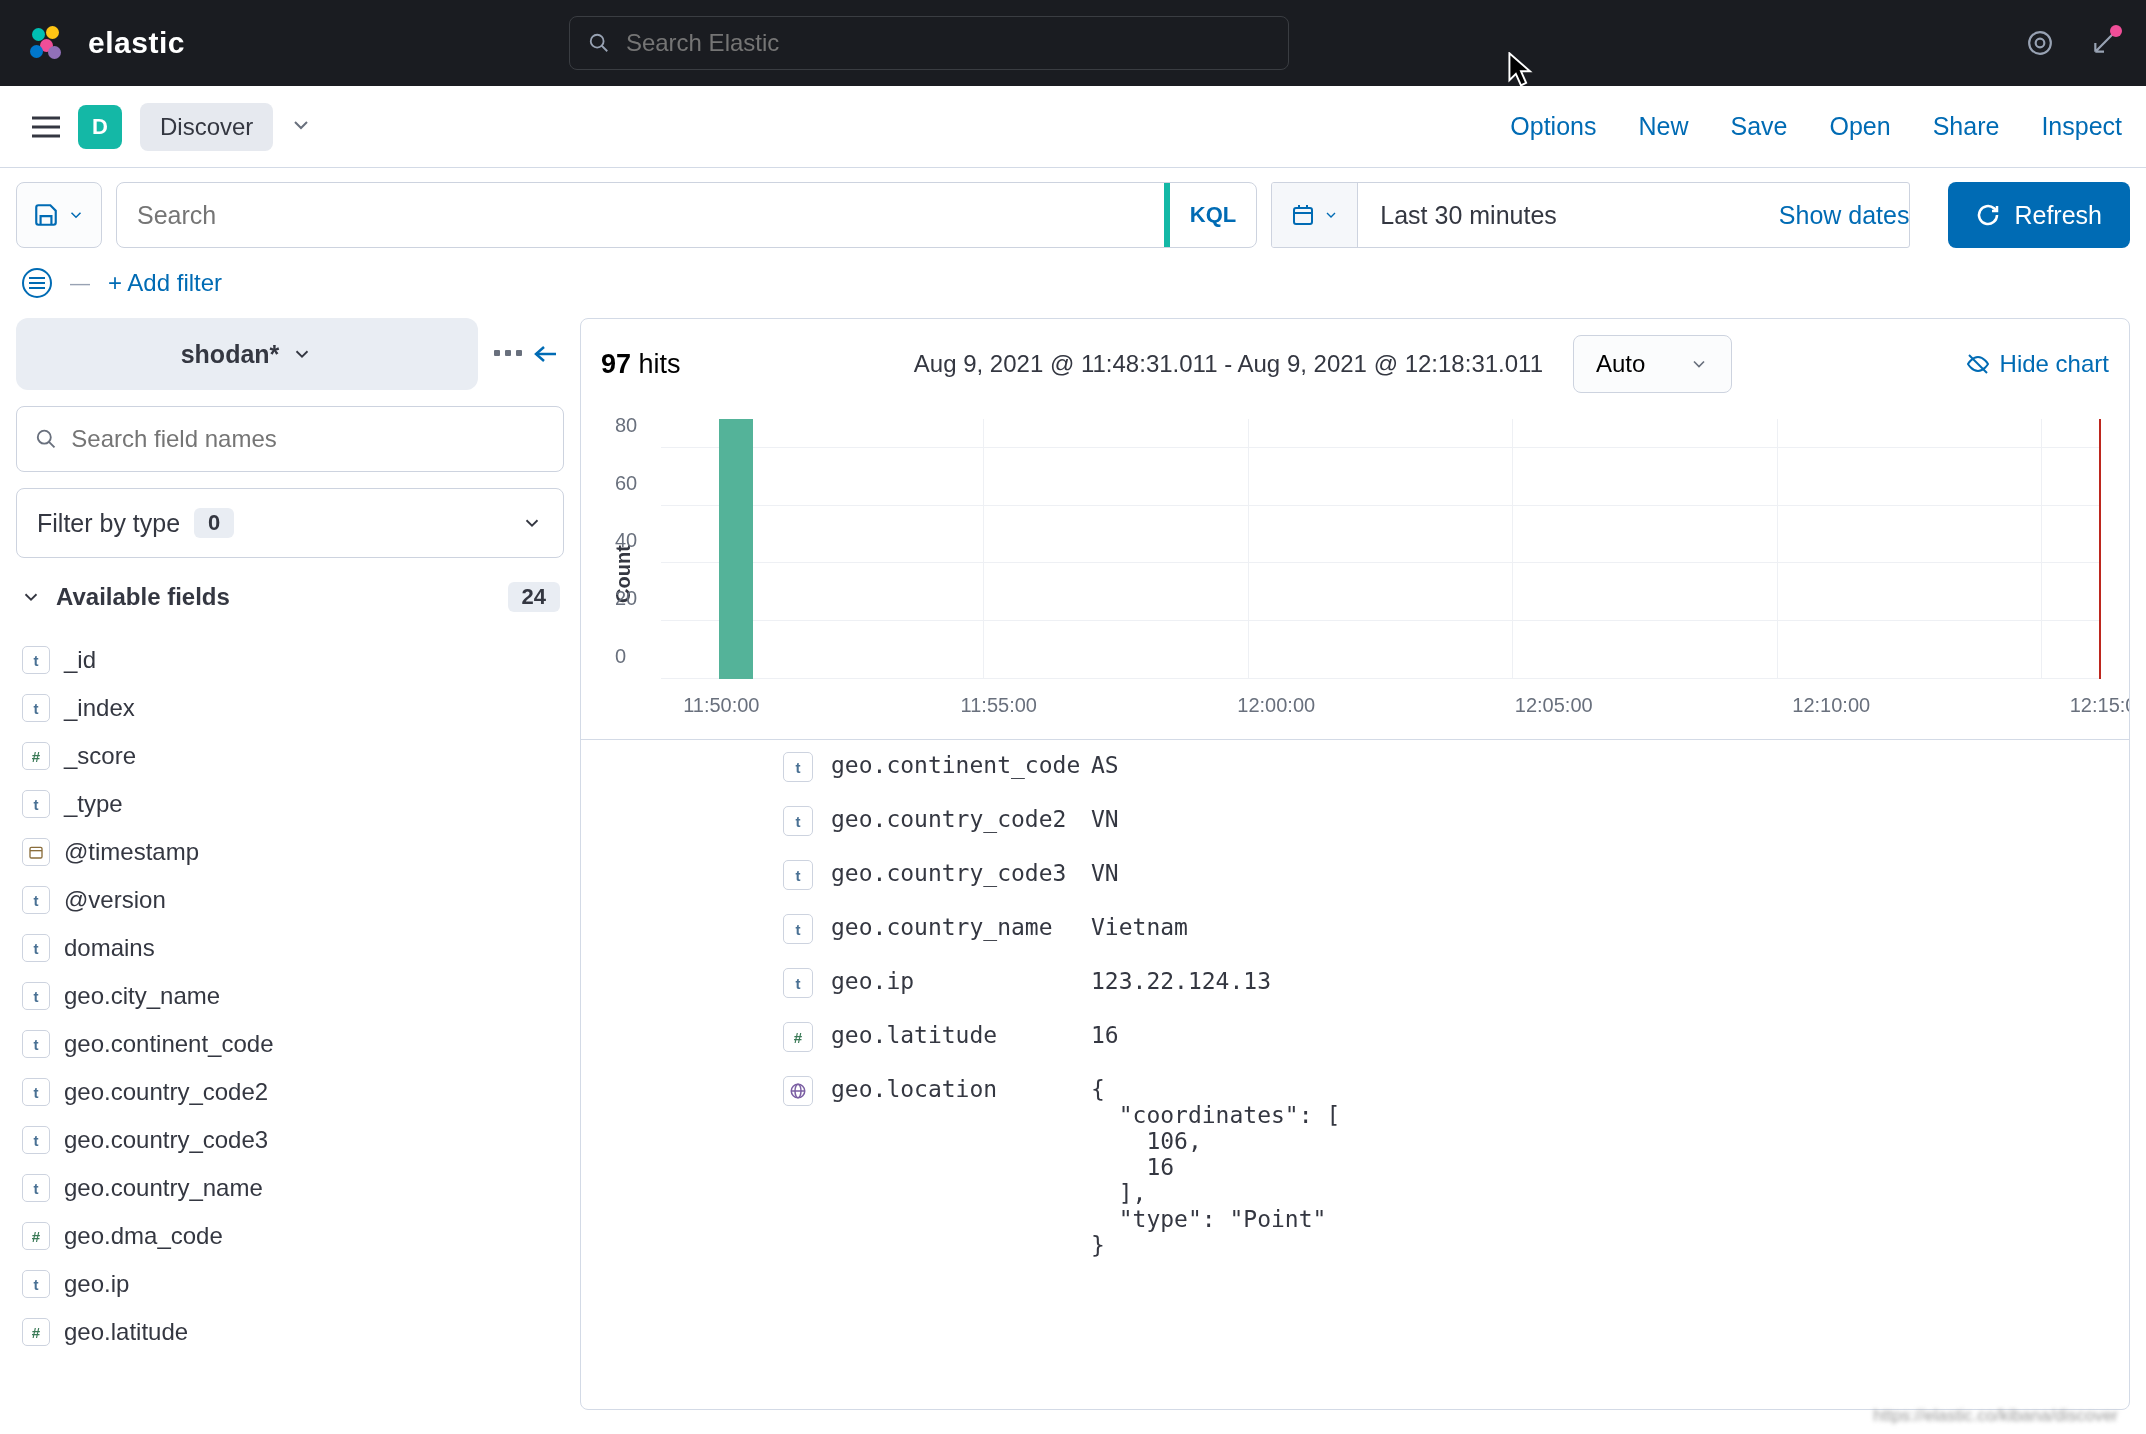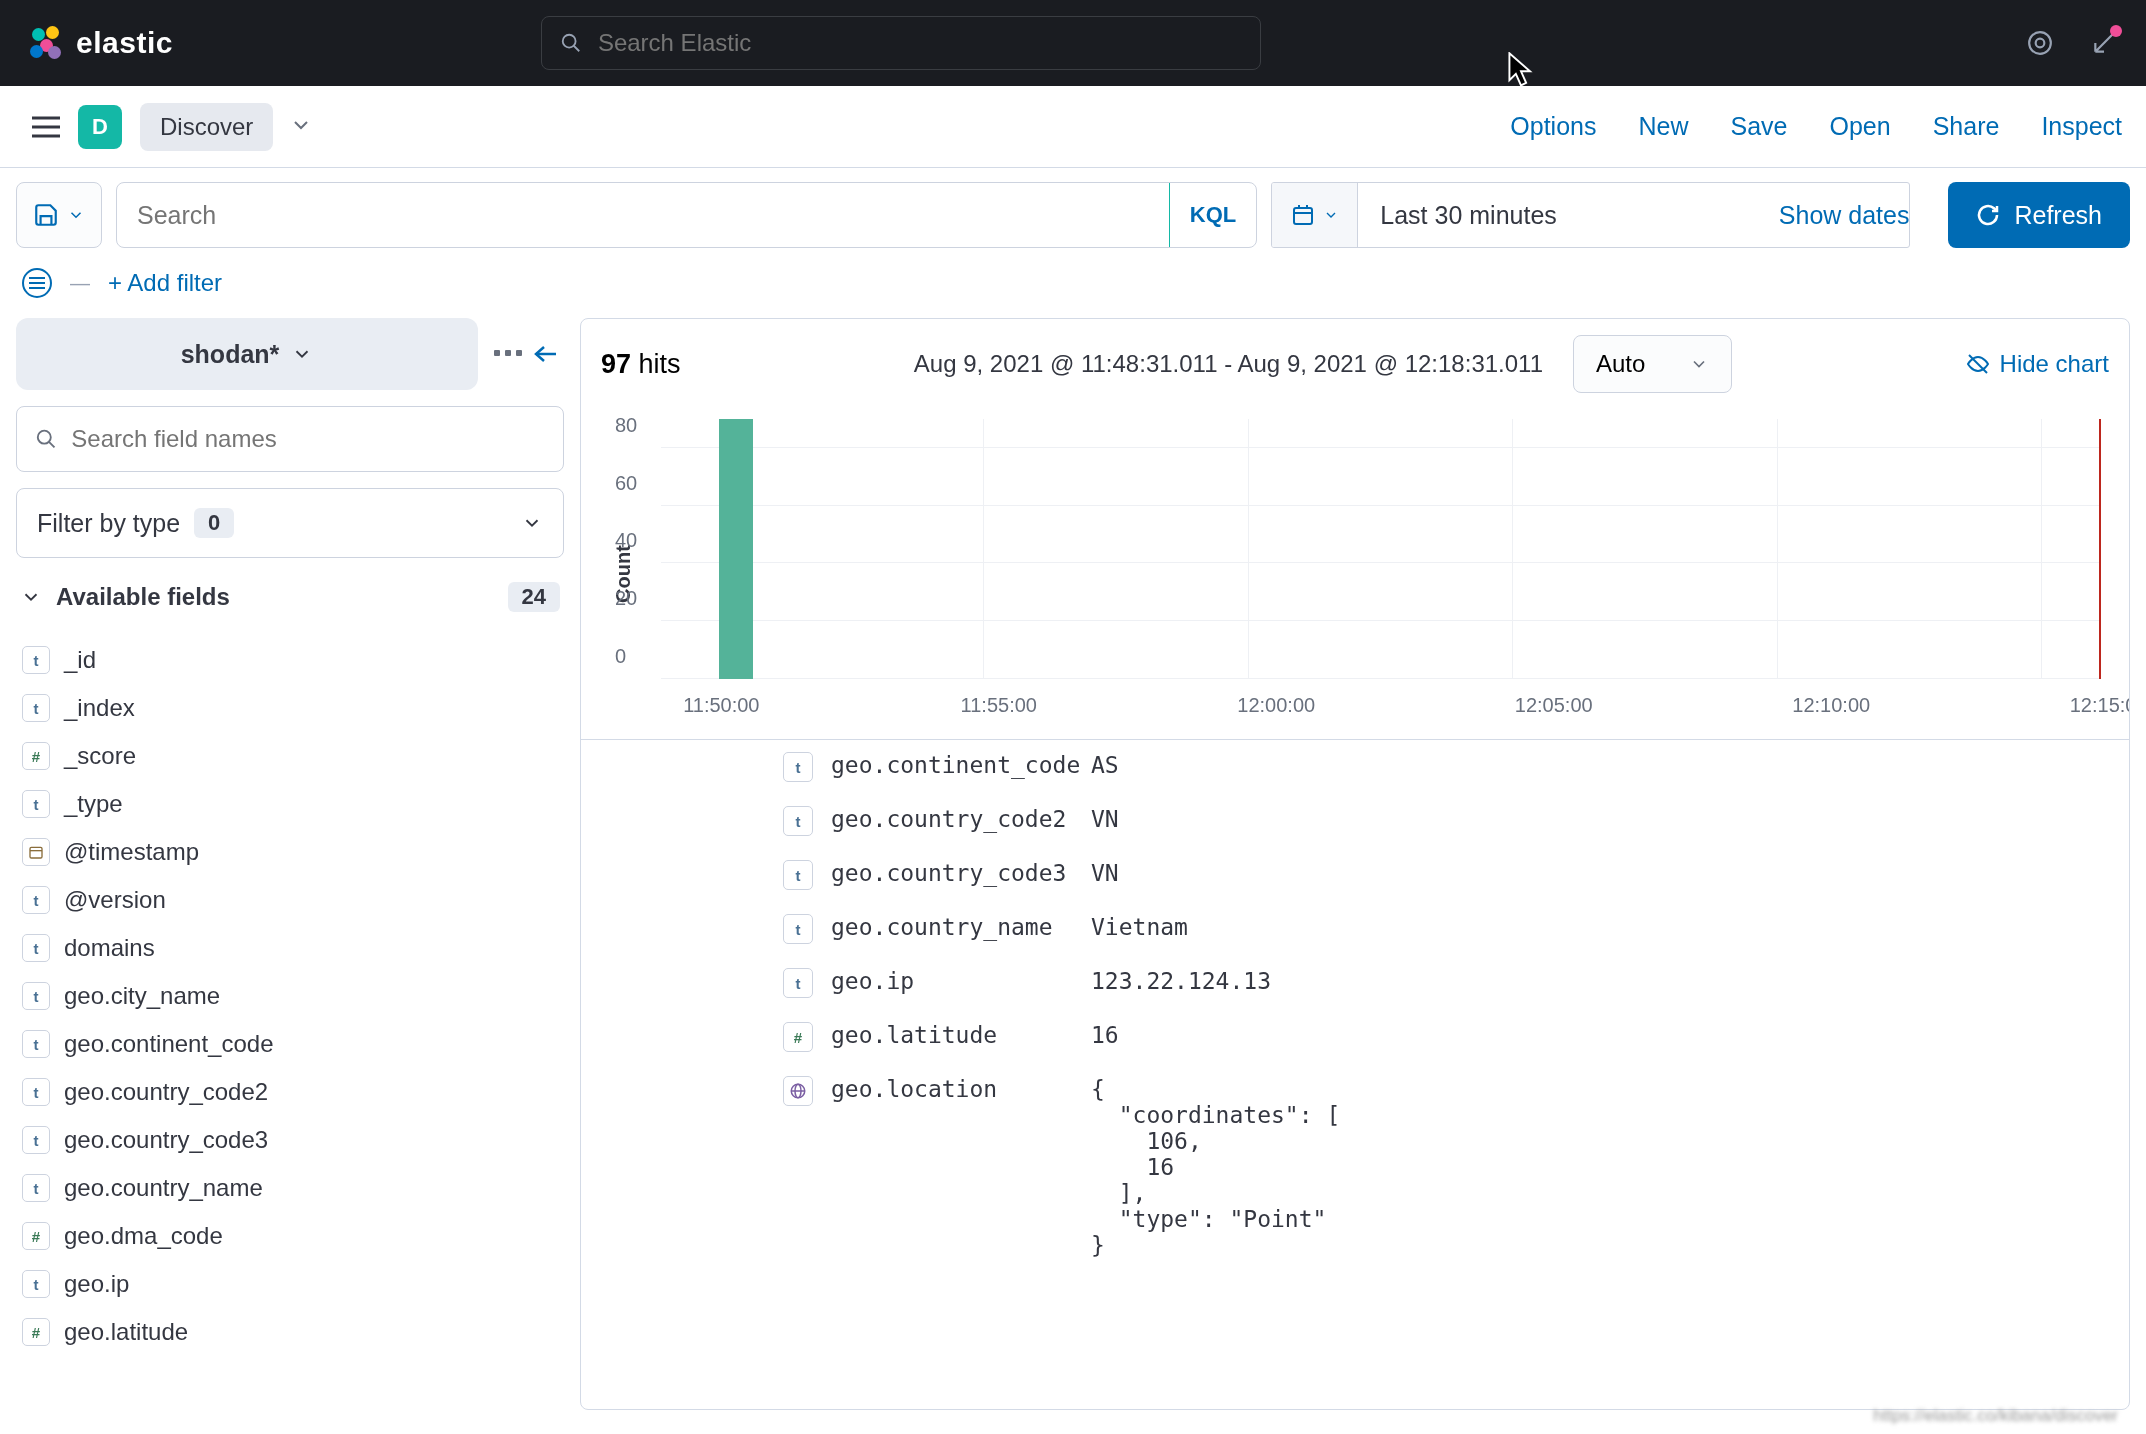--- a/index.html
+++ b/index.html
@@ -1,21 +1,21 @@
 <!DOCTYPE html>
 <html><head>
 <meta charset="utf-8">
 <style>
 * { box-sizing: border-box; margin: 0; padding: 0; }
 html, body { width: 2146px; height: 1434px; font-family: -apple-system, BlinkMacSystemFont, "Segoe UI", Helvetica, Arial, sans-serif; background: #fff; overflow: hidden; }
 body { transform-origin: top left; }
 
 
 .top-header { height: 86px; background: #1a1c21; display: flex; align-items: center; padding: 0 28px; }
-.logo-wrap { display: flex; align-items: center; gap: 12px; margin-right: 28px; }
+.logo-wrap { display: flex; align-items: center; gap: 24px; margin-right: 44px; }
 .logo-dots { position: relative; width: 36px; height: 36px; }
 .logo-dots span { position: absolute; width: 13px; height: 13px; border-radius: 50%; }
 .logo-dots .d1 { background:#00bfb3; left:4px; top:3px; }
 .logo-dots .d2 { background:#fec514; left:18px; top:1px; }
 .logo-dots .d3 { background:#f04e98; left:12px; top:14px; }
 .logo-dots .d4 { background:#0077cc; left:2px; top:20px; }
 .logo-dots .d5 { background:#9170b8; left:20px; top:21px; }
 .logo-text { color:#fff; font-size: 30px; font-weight: 600; letter-spacing: 0.5px; }
 
 .search-box { margin-left: 340px; width: 720px; height: 54px; border:1px solid #3a3d42; border-radius: 8px; display:flex; align-items:center; padding: 0 18px; gap: 16px; }
@@ -35,21 +35,21 @@
 .chev-btn { cursor:pointer; }
 
 .nav-links { margin-left:auto; display:flex; gap:42px; }
 .nav-links a { color:#006bb4; font-size:25px; text-decoration:none; cursor:pointer; }
 
 
 .query-row { display:flex; align-items:center; padding: 14px 16px; gap:14px; border-bottom:0; }
 .save-query-btn { height:66px; width:86px; border:1px solid #cdd3df; border-radius:8px; display:flex; align-items:center; justify-content:center; gap:8px; cursor:pointer; background:#fbfcfd; }
 .query-input-wrap { flex:1; display:flex; align-items:center; height:66px; border:1px solid #cdd3df; border-radius:8px; overflow:hidden; }
 .query-input-wrap input { flex:1; border:none; outline:none; font-size:25px; padding: 0 20px; color:#69707d; }
-.kql-btn { padding: 0 20px; height:100%; display:flex; align-items:center; border-left:1px solid #14b8a6; color:#006bb4; font-weight:600; font-size:22px; cursor:pointer; }
+.kql-btn { padding: 0 20px; height:100%; display:flex; align-items:center; border-left:6px solid #14b8a6; color:#006bb4; font-weight:600; font-size:22px; cursor:pointer; }
 .date-picker-wrap { display:flex; align-items:center; height:66px; border:1px solid #cdd3df; border-radius:3px; overflow:hidden; background:#fff; }
 .cal-btn { width:86px; height:100%; border-right:1px solid #cdd3df; display:flex; align-items:center; justify-content:center; gap:8px; cursor:pointer; background:#f5f7fa; }
 .date-text { padding: 0 22px; font-size:25px; color:#343741; }
 .show-dates { margin-left: 200px; color:#006bb4; font-size:25px; cursor:pointer; }
 .refresh-btn { height:66px; background:#006bb4; color:#fff; border-radius:8px; padding: 0 28px; display:flex; align-items:center; gap:14px; font-size:25px; font-weight:500; cursor:pointer; margin-left:24px; }
 
 
 .filter-row { display:flex; align-items:center; padding: 6px 22px 20px; gap:18px; }
 .filter-settings-icon { width:30px; height:30px; border:2px solid #006bb4; border-radius:50%; position:relative; cursor:pointer; }
 .filter-settings-icon::after { content:""; position:absolute; left:5px; right:5px; top:12px; height:2px; background:#006bb4; }

